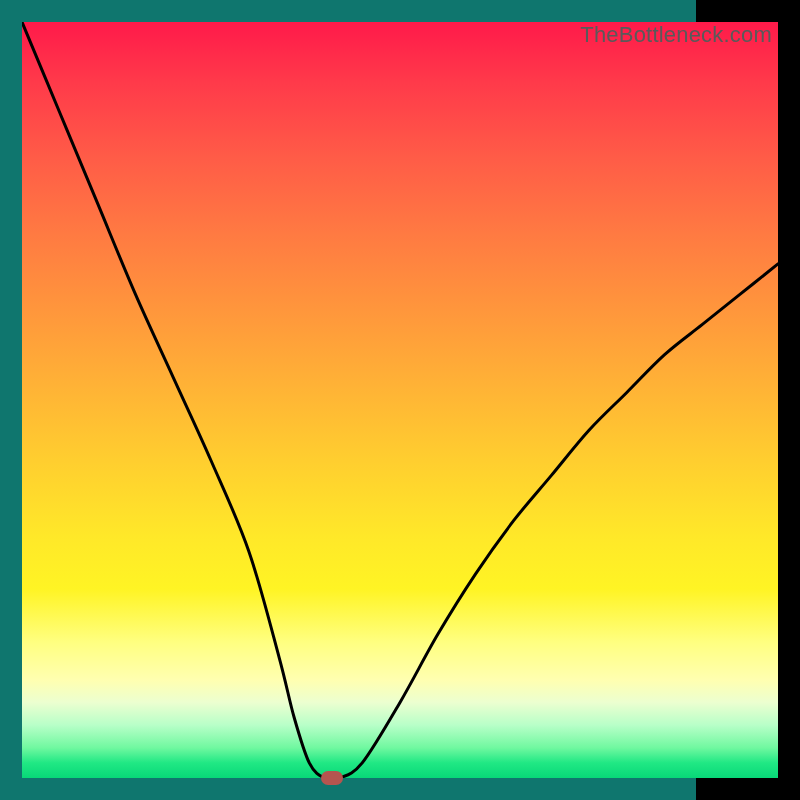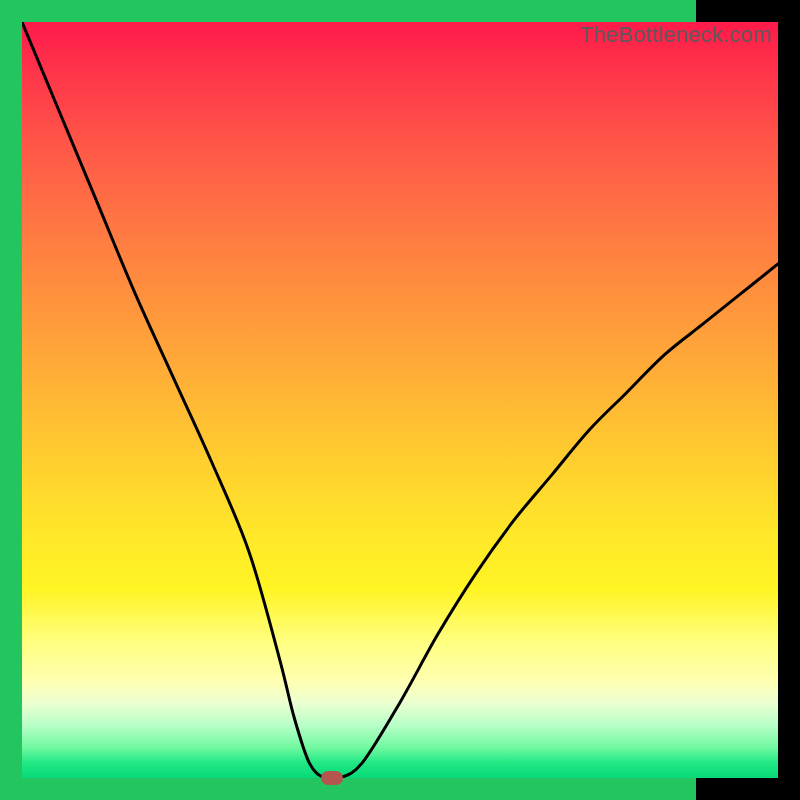--- a/index.html
+++ b/index.html
@@ -10,21 +10,21 @@
     background: #000;
     font-family: Arial, Helvetica, sans-serif;
     overflow: hidden;
   }
   .frame {
     position: absolute;
     left: 0;
     top: 0;
     width: 696px;
     height: 800px;
-    background: #22c55e;
+    background: #0f766e;
   }
   .plot {
     position: absolute;
     left: 22px;
     top: 22px;
     width: 756px;
     height: 756px;
     background: linear-gradient(to bottom,
       #ff1a4a 0%,
       #ff3a4a 8%,

